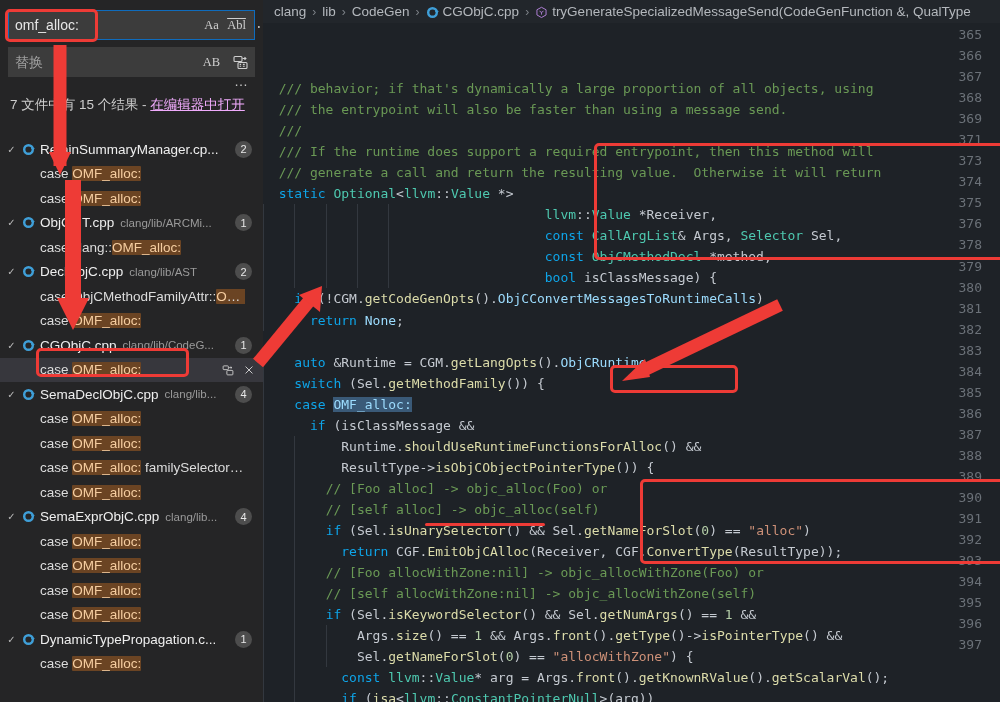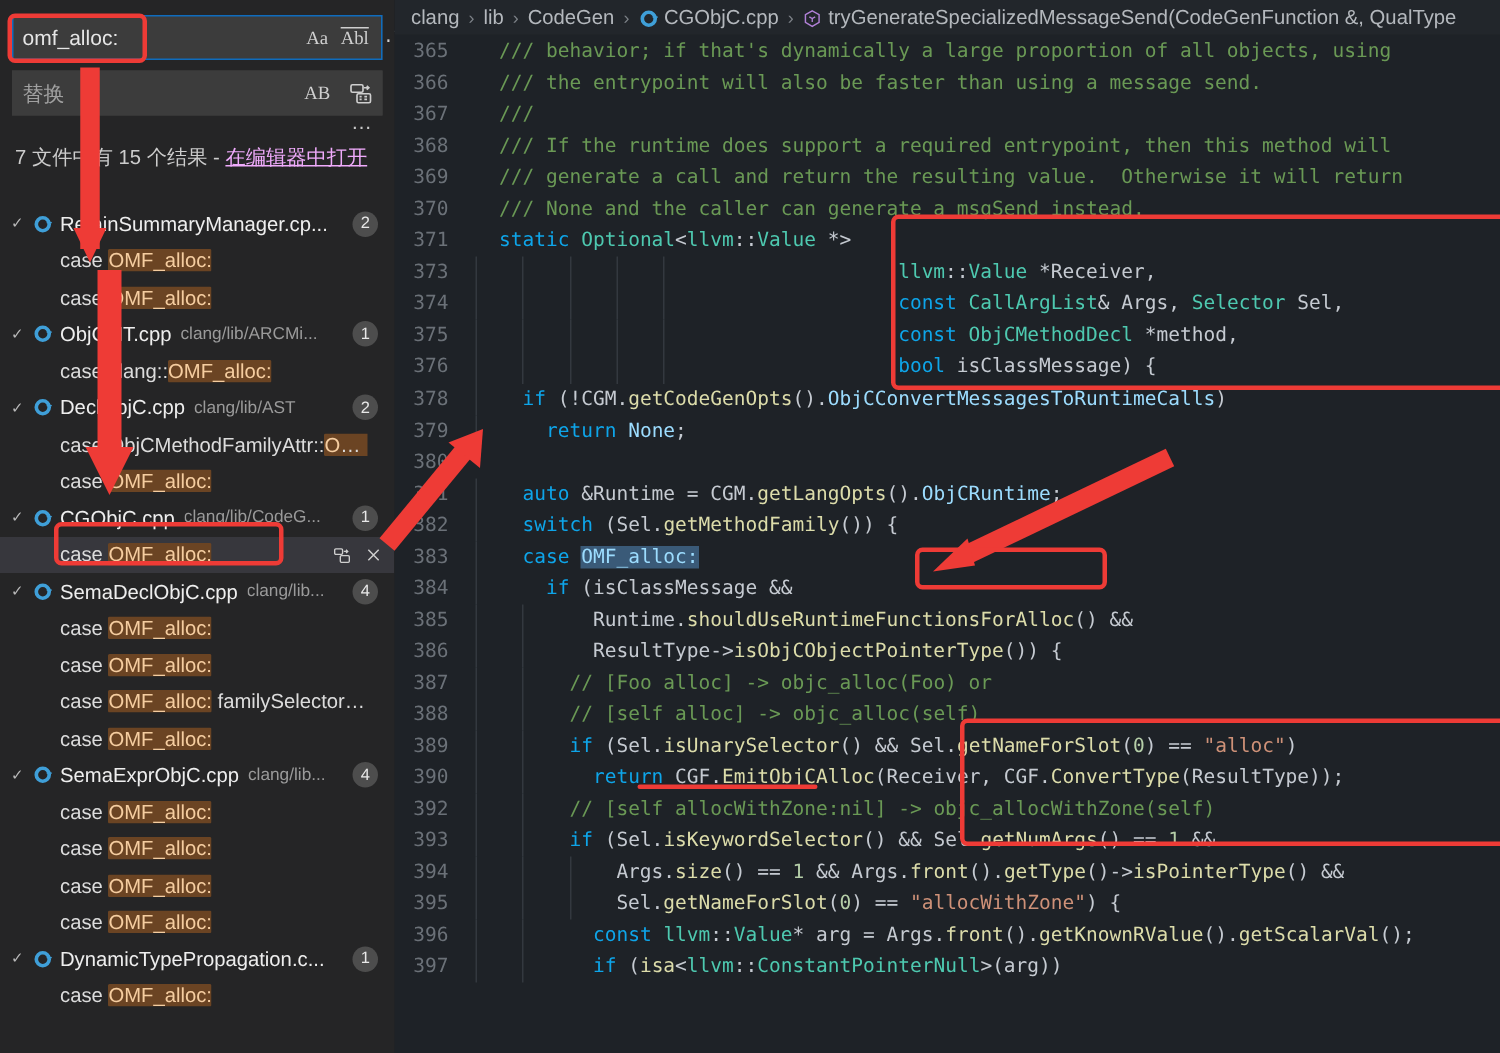--- a/index.html
+++ b/index.html
@@ -118,21 +118,21 @@
   .bc-item { cursor: pointer; }
   .bc-ic { margin-right: 4px; display: inline-flex; vertical-align: middle; }
 
   #code {
     position: relative;
     font-family: "DejaVu Sans Mono", "Liberation Mono", monospace;
     font-size: 13px;
     line-height: 21.05px;
     padding-top: 1px;
   }
-  .cline { height: 21.05px; display: flex; white-space: pre; }
+  .cline { height: 21.05px; display: flex; white-space: pre; flex-direction: column; }
   .lnum {
     flex: 0 0 54px; text-align: right; padding-right: 18px;
     color: #6b7178; font-size: 13px;
   }
   .ctext { flex: 1 1 auto; color: #c5cad1; position: relative; }
   .indent-guide {
     position: absolute; top: 0; width: 1px; height: 21.05px; background: #33383f;
   }
 
   
@@ -374,39 +374,39 @@
               <path d="M8 7.8 L8 10.6" stroke="#b180d7" stroke-width="1.1"></path>
             </svg>
           </span><span>tryGenerateSpecializedMessageSend(CodeGenFunction &amp;, QualType</span></span>
       </div>
     <div id="code">
         <div class="cline"><span class="lnum">365</span><span class="ctext"><span class="t-comment">  /// behavior; if that's dynamically a large proportion of all objects, using</span></span></div>
         <div class="cline"><span class="lnum">366</span><span class="ctext"><span class="t-comment">  /// the entrypoint will also be faster than using a message send.</span></span></div>
         <div class="cline"><span class="lnum">367</span><span class="ctext"><span class="t-comment">  ///</span></span></div>
         <div class="cline"><span class="lnum">368</span><span class="ctext"><span class="t-comment">  /// If the runtime does support a required entrypoint, then this method will</span></span></div>
         <div class="cline"><span class="lnum">369</span><span class="ctext"><span class="t-comment">  /// generate a call and return the resulting value.  Otherwise it will return</span></span></div>
-        <div class="cline"><span class="lnum">370</span><span class="ctext"><span class="t-comment">  /// None and the caller can generate a msgSend instead.</span></span></div>
         <div class="cline"><span class="lnum">371</span><span class="ctext"><span class="t-plain">  </span><span class="t-kw">static</span><span class="t-plain"> </span><span class="t-type">Optional</span><span class="t-punc">&lt;</span><span class="t-type">llvm</span><span class="t-punc">::</span><span class="t-type">Value</span><span class="t-punc"> *&gt;</span></span></div>
         <div class="cline"><span class="lnum">373</span><span class="ctext"><span class="indent-guide" style="left: 0px;"></span><span class="indent-guide" style="left: 31.28px;"></span><span class="indent-guide" style="left: 62.56px;"></span><span class="indent-guide" style="left: 93.84px;"></span><span class="indent-guide" style="left: 125.12px;"></span><span class="t-plain">                                    </span><span class="t-type">llvm</span><span class="t-punc">::</span><span class="t-type">Value</span><span class="t-plain"> *Receiver,</span></span></div>
         <div class="cline"><span class="lnum">374</span><span class="ctext"><span class="indent-guide" style="left: 0px;"></span><span class="indent-guide" style="left: 31.28px;"></span><span class="indent-guide" style="left: 62.56px;"></span><span class="indent-guide" style="left: 93.84px;"></span><span class="indent-guide" style="left: 125.12px;"></span><span class="t-plain">                                    </span><span class="t-kw">const</span><span class="t-plain"> </span><span class="t-type">CallArgList</span><span class="t-plain">&amp; Args, </span><span class="t-type">Selector</span><span class="t-plain"> Sel,</span></span></div>
         <div class="cline"><span class="lnum">375</span><span class="ctext"><span class="indent-guide" style="left: 0px;"></span><span class="indent-guide" style="left: 31.28px;"></span><span class="indent-guide" style="left: 62.56px;"></span><span class="indent-guide" style="left: 93.84px;"></span><span class="indent-guide" style="left: 125.12px;"></span><span class="t-plain">                                    </span><span class="t-kw">const</span><span class="t-plain"> </span><span class="t-type">ObjCMethodDecl</span><span class="t-plain"> *method,</span></span></div>
         <div class="cline"><span class="lnum">376</span><span class="ctext"><span class="indent-guide" style="left: 0px;"></span><span class="indent-guide" style="left: 31.28px;"></span><span class="indent-guide" style="left: 62.56px;"></span><span class="indent-guide" style="left: 93.84px;"></span><span class="indent-guide" style="left: 125.12px;"></span><span class="t-plain">                                    </span><span class="t-kw">bool</span><span class="t-plain"> isClassMessage) {</span></span></div>
         <div class="cline"><span class="lnum">378</span><span class="ctext"><span class="indent-guide" style="left: 0px;"></span><span class="t-plain">    </span><span class="t-kw">if</span><span class="t-plain"> (!CGM.</span><span class="t-fn">getCodeGenOpts</span><span class="t-punc">().</span><span class="t-var">ObjCConvertMessagesToRuntimeCalls</span><span class="t-punc">)</span></span></div>
         <div class="cline"><span class="lnum">379</span><span class="ctext"><span class="indent-guide" style="left: 0px;"></span><span class="t-plain">      </span><span class="t-kw">return</span><span class="t-plain"> </span><span class="t-var">None</span><span class="t-punc">;</span></span></div>
         <div class="cline"><span class="lnum">380</span><span class="ctext"><span class="t-plain"></span></span></div>
         <div class="cline"><span class="lnum">381</span><span class="ctext"><span class="indent-guide" style="left: 0px;"></span><span class="t-plain">    </span><span class="t-kw">auto</span><span class="t-plain"> &amp;Runtime = CGM.</span><span class="t-fn">getLangOpts</span><span class="t-punc">().</span><span class="t-var">ObjCRuntime</span><span class="t-punc">;</span></span></div>
         <div class="cline"><span class="lnum">382</span><span class="ctext"><span class="indent-guide" style="left: 0px;"></span><span class="t-plain">    </span><span class="t-kw">switch</span><span class="t-plain"> (Sel.</span><span class="t-fn">getMethodFamily</span><span class="t-punc">()) {</span></span></div>
         <div class="cline"><span class="lnum">383</span><span class="ctext"><span class="indent-guide" style="left: 0px;"></span><span class="t-plain">    </span><span class="t-kw">case</span><span class="t-plain"> </span><span class="t-var sel-hl">OMF_alloc:</span></span></div>
         <div class="cline"><span class="lnum">384</span><span class="ctext"><span class="indent-guide" style="left: 0px;"></span><span class="t-plain">      </span><span class="t-kw">if</span><span class="t-plain"> (isClassMessage &amp;&amp;</span></span></div>
         <div class="cline"><span class="lnum">385</span><span class="ctext"><span class="indent-guide" style="left: 0px;"></span><span class="indent-guide" style="left: 31.28px;"></span><span class="t-plain">          Runtime.</span><span class="t-fn">shouldUseRuntimeFunctionsForAlloc</span><span class="t-plain">() &amp;&amp;</span></span></div>
         <div class="cline"><span class="lnum">386</span><span class="ctext"><span class="indent-guide" style="left: 0px;"></span><span class="indent-guide" style="left: 31.28px;"></span><span class="t-plain">          ResultType-&gt;</span><span class="t-fn">isObjCObjectPointerType</span><span class="t-plain">()) {</span></span></div>
         <div class="cline"><span class="lnum">387</span><span class="ctext"><span class="indent-guide" style="left: 0px;"></span><span class="indent-guide" style="left: 31.28px;"></span><span class="t-plain">        </span><span class="t-comment">// [Foo alloc] -&gt; objc_alloc(Foo) or</span></span></div>
         <div class="cline"><span class="lnum">388</span><span class="ctext"><span class="indent-guide" style="left: 0px;"></span><span class="indent-guide" style="left: 31.28px;"></span><span class="t-plain">        </span><span class="t-comment">// [self alloc] -&gt; objc_alloc(self)</span></span></div>
         <div class="cline"><span class="lnum">389</span><span class="ctext"><span class="indent-guide" style="left: 0px;"></span><span class="indent-guide" style="left: 31.28px;"></span><span class="t-plain">        </span><span class="t-kw">if</span><span class="t-plain"> (Sel.</span><span class="t-fn">isUnarySelector</span><span class="t-plain">() &amp;&amp; Sel.</span><span class="t-fn">getNameForSlot</span><span class="t-punc">(</span><span class="t-num">0</span><span class="t-punc">) == </span><span class="t-str">"alloc"</span><span class="t-punc">)</span></span></div>
         <div class="cline"><span class="lnum">390</span><span class="ctext"><span class="indent-guide" style="left: 0px;"></span><span class="indent-guide" style="left: 31.28px;"></span><span class="t-plain">          </span><span class="t-kw">return</span><span class="t-plain"> CGF.</span><span class="t-fn">EmitObjCAlloc</span><span class="t-punc">(</span><span class="t-plain">Receiver, CGF.</span><span class="t-fn">ConvertType</span><span class="t-punc">(ResultType));</span></span></div>
+        <div class="cline"><span class="lnum">391</span><span class="ctext"><span class="indent-guide" style="left: 0px;"></span><span class="indent-guide" style="left: 31.28px;"></span><span class="t-plain">        </span><span class="t-comment">// [Foo allocWithZone:nil] -&gt; objc_allocWithZone(Foo) or</span></span></div>
         <div class="cline"><span class="lnum">392</span><span class="ctext"><span class="indent-guide" style="left: 0px;"></span><span class="indent-guide" style="left: 31.28px;"></span><span class="t-plain">        </span><span class="t-comment">// [self allocWithZone:nil] -&gt; objc_allocWithZone(self)</span></span></div>
         <div class="cline"><span class="lnum">393</span><span class="ctext"><span class="indent-guide" style="left: 0px;"></span><span class="indent-guide" style="left: 31.28px;"></span><span class="t-plain">        </span><span class="t-kw">if</span><span class="t-plain"> (Sel.</span><span class="t-fn">isKeywordSelector</span><span class="t-plain">() &amp;&amp; Sel.</span><span class="t-fn">getNumArgs</span><span class="t-punc">() == </span><span class="t-num">1</span><span class="t-plain"> &amp;&amp;</span></span></div>
         <div class="cline"><span class="lnum">394</span><span class="ctext"><span class="indent-guide" style="left: 0px;"></span><span class="indent-guide" style="left: 31.28px;"></span><span class="indent-guide" style="left: 62.56px;"></span><span class="t-plain">            Args.</span><span class="t-fn">size</span><span class="t-punc">() == </span><span class="t-num">1</span><span class="t-plain"> &amp;&amp; Args.</span><span class="t-fn">front</span><span class="t-punc">().</span><span class="t-fn">getType</span><span class="t-punc">()-&gt;</span><span class="t-fn">isPointerType</span><span class="t-plain">() &amp;&amp;</span></span></div>
         <div class="cline"><span class="lnum">395</span><span class="ctext"><span class="indent-guide" style="left: 0px;"></span><span class="indent-guide" style="left: 31.28px;"></span><span class="indent-guide" style="left: 62.56px;"></span><span class="t-plain">            Sel.</span><span class="t-fn">getNameForSlot</span><span class="t-punc">(</span><span class="t-num">0</span><span class="t-punc">) == </span><span class="t-str">"allocWithZone"</span><span class="t-punc">) {</span></span></div>
         <div class="cline"><span class="lnum">396</span><span class="ctext"><span class="indent-guide" style="left: 0px;"></span><span class="indent-guide" style="left: 31.28px;"></span><span class="t-plain">          </span><span class="t-kw">const</span><span class="t-plain"> </span><span class="t-type">llvm</span><span class="t-punc">::</span><span class="t-type">Value</span><span class="t-plain">* arg = Args.</span><span class="t-fn">front</span><span class="t-punc">().</span><span class="t-fn">getKnownRValue</span><span class="t-punc">().</span><span class="t-fn">getScalarVal</span><span class="t-punc">();</span></span></div>
         <div class="cline"><span class="lnum">397</span><span class="ctext"><span class="indent-guide" style="left: 0px;"></span><span class="indent-guide" style="left: 31.28px;"></span><span class="t-plain">          </span><span class="t-kw">if</span><span class="t-plain"> (</span><span class="t-fn">isa</span><span class="t-punc">&lt;</span><span class="t-type">llvm</span><span class="t-punc">::</span><span class="t-type">ConstantPointerNull</span><span class="t-punc">&gt;(arg))</span></span></div>
       </div>
   </div>
 
   <svg class="anno-svg" width="1000" height="702">

